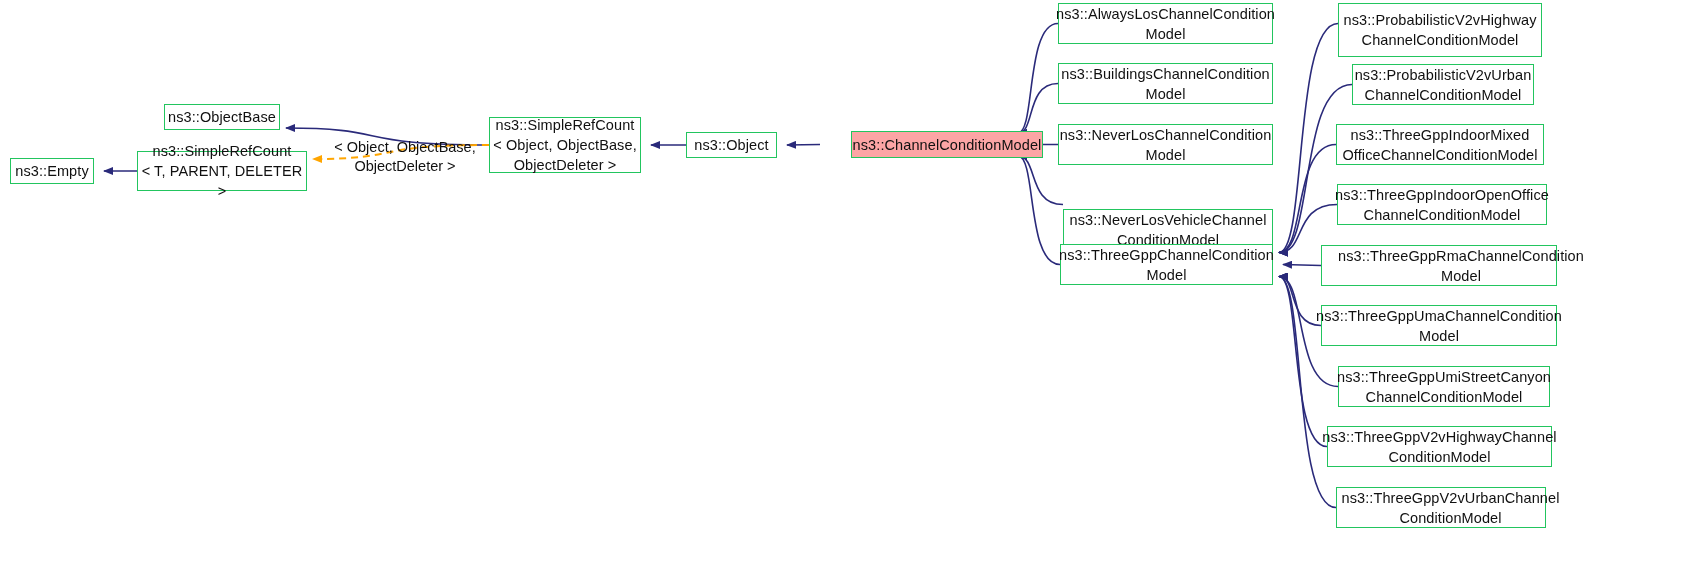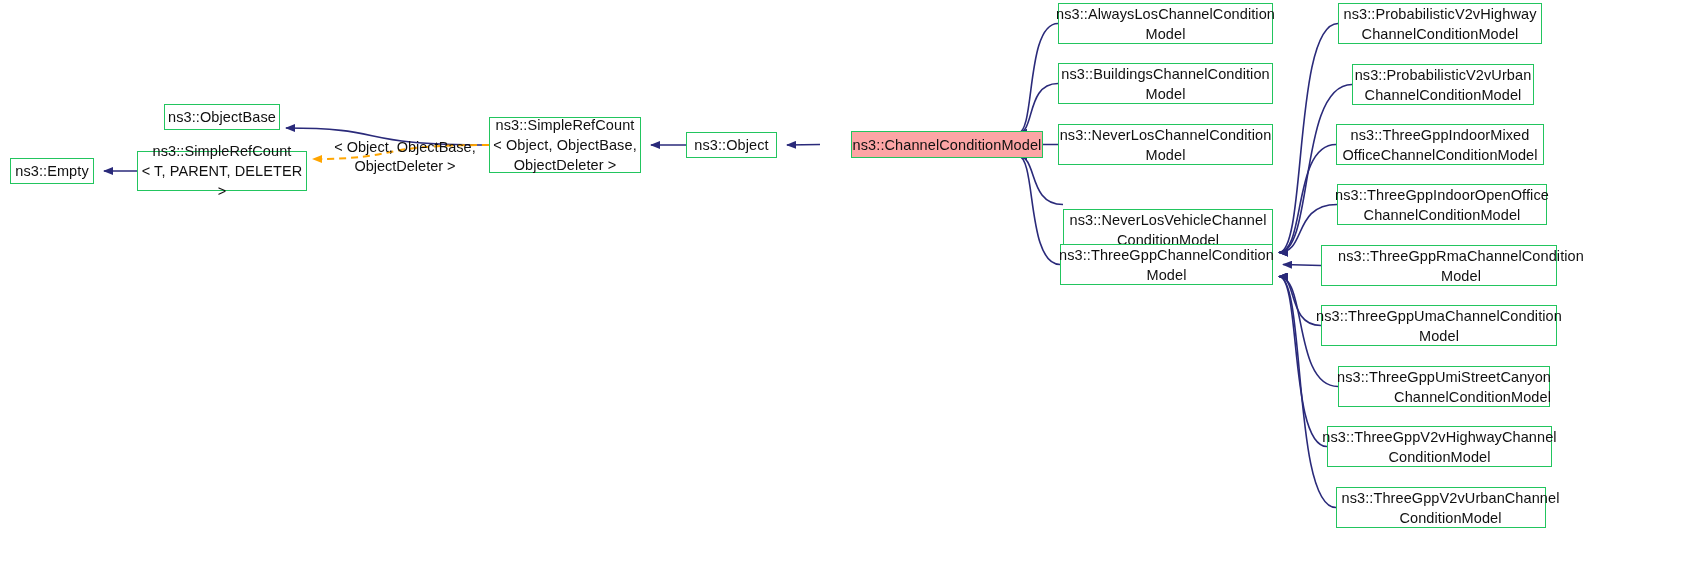--- a/index.html
+++ b/index.html
@@ -101,33 +101,33 @@
     <div class="node" style="left: 1058px; top: 3px; width: 215px; height: 41px;">ns3::AlwaysLosChannelCondition
 Model</div>
     <div class="node" style="left: 1058px; top: 63px; width: 215px; height: 41px;">ns3::BuildingsChannelCondition
 Model</div>
     <div class="node" style="left: 1058px; top: 124px; width: 215px; height: 41px;">ns3::NeverLosChannelCondition
 Model</div>
     <div class="node" style="left: 1063px; top: 184px; width: 210px; height: 41px; margin-top: 25px;">ns3::NeverLosVehicleChannel
 ConditionModel</div>
     <div class="node" style="left: 1060px; top: 244px; width: 213px; height: 41px;">ns3::ThreeGppChannelCondition
 Model</div>
-    <div class="node" style="left: 1338px; top: 3px; width: 204px; height: 41px;">ns3::ProbabilisticV2vHighway
+    <div class="node" style="left: 1338px; top: 3px; width: 204px; height: 54px;">ns3::ProbabilisticV2vHighway
 ChannelConditionModel</div>
     <div class="node" style="left: 1352px; top: 64px; width: 182px; height: 41px;">ns3::ProbabilisticV2vUrban
 ChannelConditionModel</div>
     <div class="node" style="left: 1336px; top: 124px; width: 208px; height: 41px;">ns3::ThreeGppIndoorMixed
 OfficeChannelConditionModel</div>
     <div class="node" style="left: 1337px; top: 184px; width: 210px; height: 41px;">ns3::ThreeGppIndoorOpenOffice
 ChannelConditionModel</div>
     <div class="node" style="left: 1321px; top: 245px; width: 236px; height: 41px; padding-left: 44px;">ns3::ThreeGppRmaChannelCondition
 Model</div>
     <div class="node" style="left: 1321px; top: 305px; width: 236px; height: 41px;">ns3::ThreeGppUmaChannelCondition
 Model</div>
-    <div class="node" style="left: 1338px; top: 366px; width: 212px; height: 41px; text-align: right;">ns3::ThreeGppUmiStreetCanyon
+    <div class="node" style="left: 1338px; top: 366px; width: 212px; height: 41px;">ns3::ThreeGppUmiStreetCanyon
 ChannelConditionModel</div>
     <div class="node" style="left: 1327px; top: 426px; width: 225px; height: 41px;">ns3::ThreeGppV2vHighwayChannel
 ConditionModel</div>
     <div class="node" style="left: 1336px; top: 487px; width: 210px; height: 41px; padding-left: 19px;">ns3::ThreeGppV2vUrbanChannel
 ConditionModel</div>
     <div class="edge-label" style="left: 325px; top: 138px; width: 160px;">&lt; Object, ObjectBase,
 ObjectDeleter &gt;</div>
   </div>
 
 </body></html>

